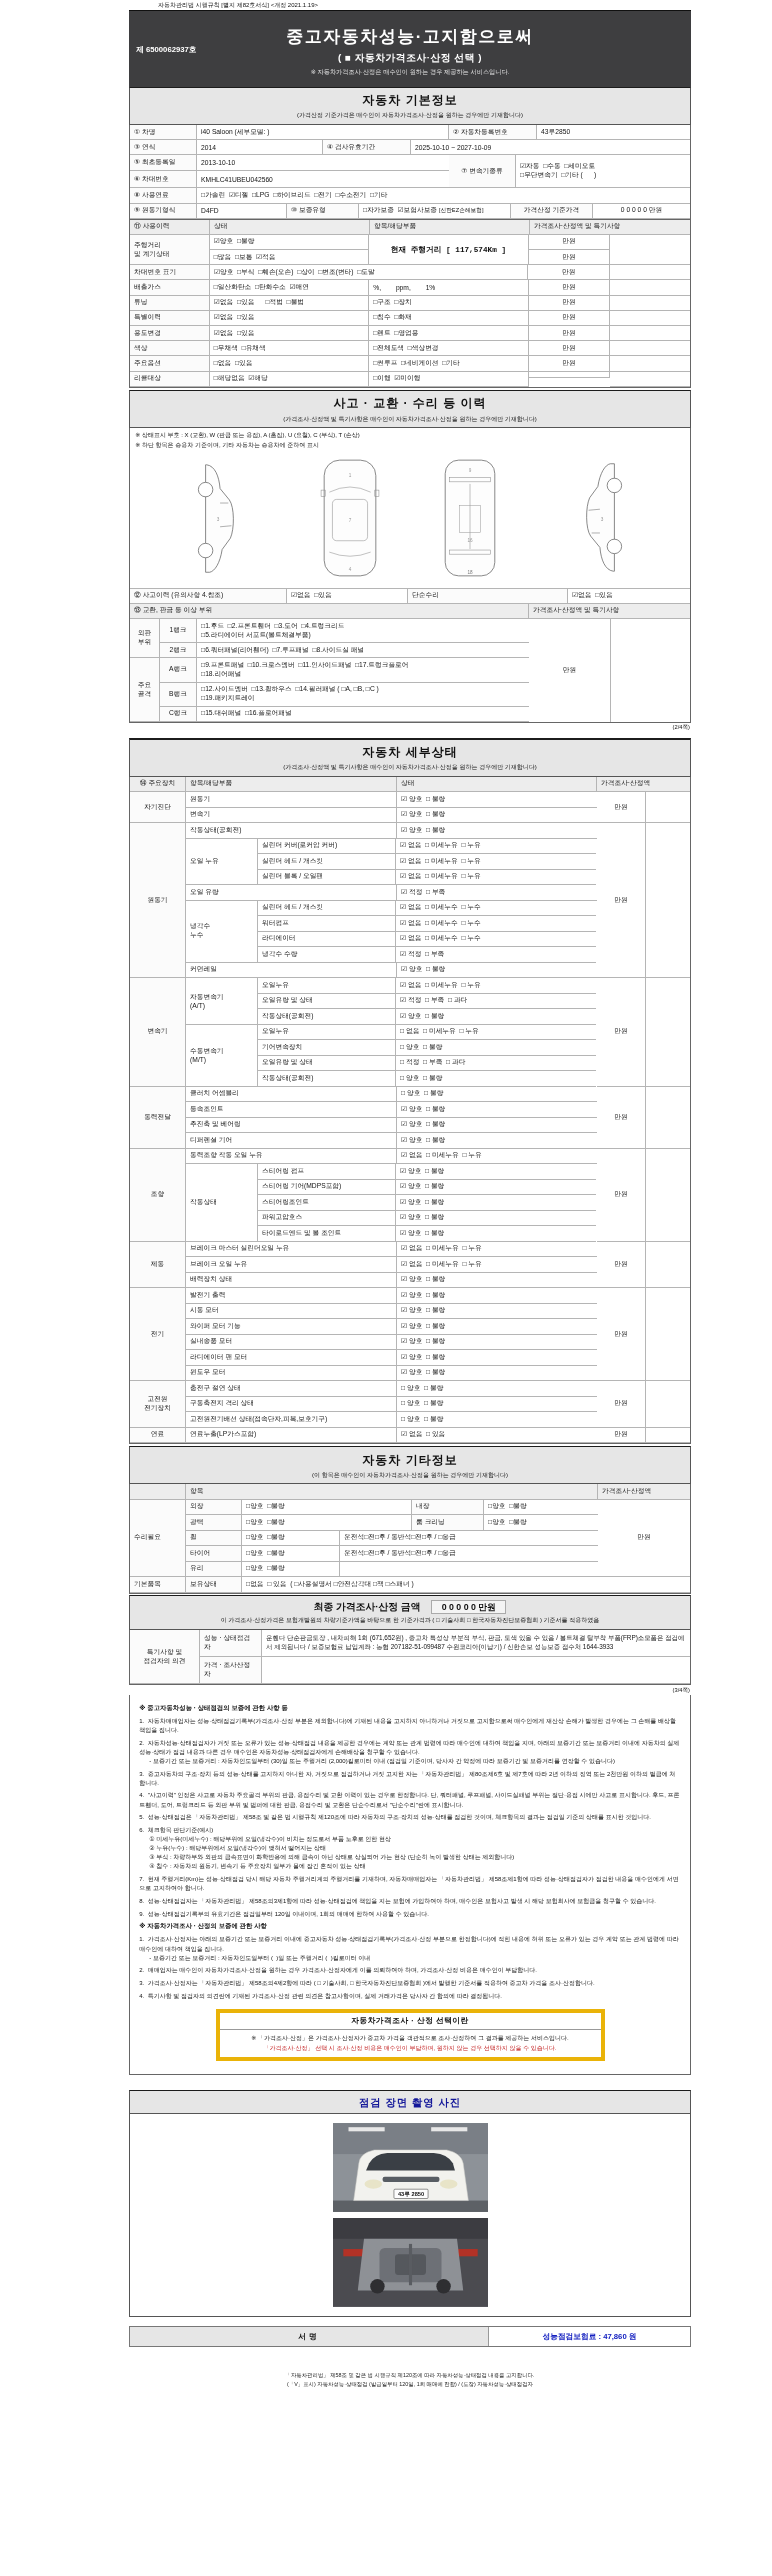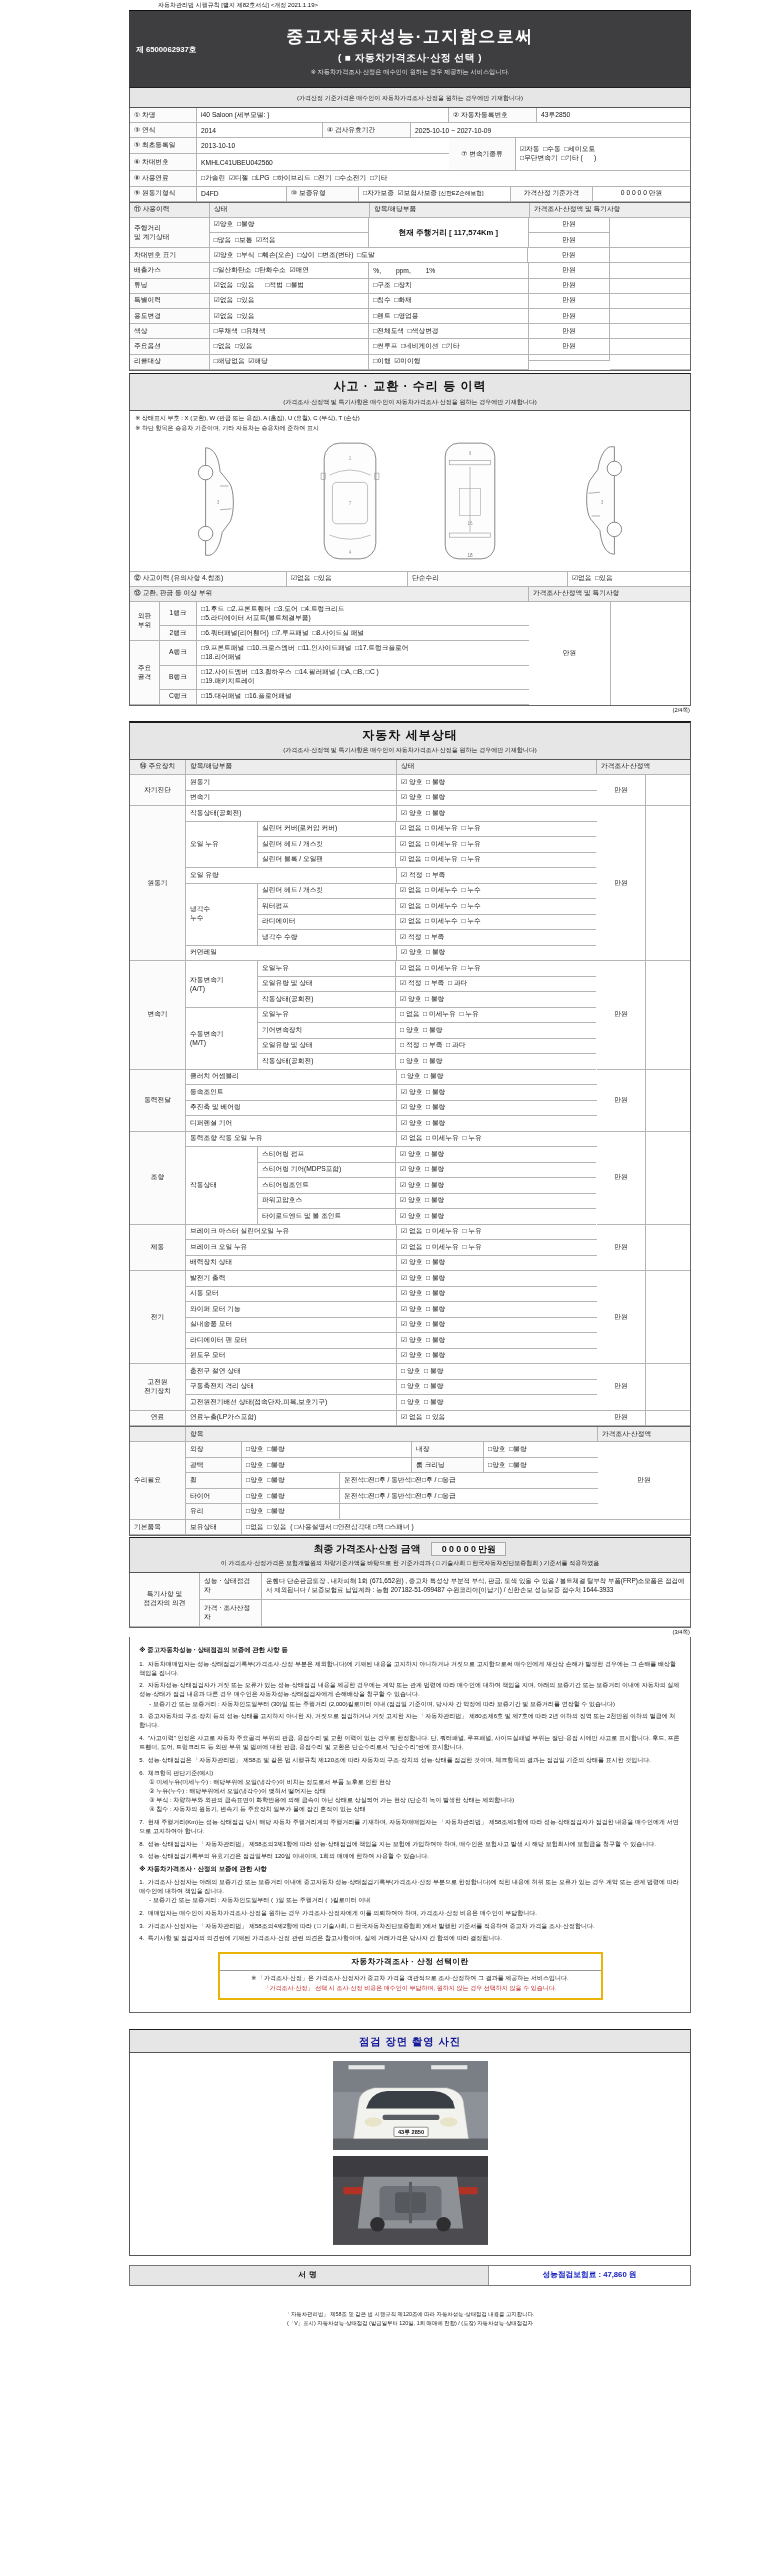--- a/index.html
+++ b/index.html
@@ -42,21 +42,21 @@
   .d-dev{width:56px;justify-content:center;text-align:center;white-space:pre-wrap;}
   .d-blklab{width:72px;}
   .d-sub{width:138px;}
   .d-full{width:211px;}
   .d-st{width:200px;}
   .d-pr{width:49px;justify-content:center;}
   
   .notice-body{border:0.5px solid #666;border-top:none;padding:7.2px 9.3px 5.2px;}
   .np{font-size:6px;line-height:1.52;margin:0 0 3.6px 0;white-space:pre-wrap;}
   .nh{font-size:6.4px;font-weight:bold;margin:2.1px 0 4.1px 0;}
-  .selbox{width:381px;margin:8.2px auto 7.2px;border:2px solid #eab308;padding:0 0 4.1px;}
+  .selbox{width:381px;margin:8.2px auto 7.2px;border:4px solid #eab308;padding:0 0 4.1px;}
   .selbox .bt{text-align:center;font-weight:bold;font-size:7.7px;padding:3.1px 0;border-bottom:0.5px solid #999;margin-bottom:3.1px;letter-spacing:0.5px;}
   .selbox .bl{font-size:6px;text-align:center;padding:0.5px 6.2px;}
   .red{color:#c01818;}
   .photos{display:flex;flex-direction:column;align-items:center;gap:6.2px;padding:8.2px 0 9.3px;border:0.5px solid #555;border-top:none;}
   .sigrow{display:flex;border:0.5px solid #777;margin-top:9.3px;height:18.5px;}
   .sig-l{flex:1;background:#e6e6e6;display:flex;align-items:center;justify-content:center;font-size:7.7px;font-weight:bold;letter-spacing:3.1px;border-right:0.5px solid #999;}
   .sig-r{width:201px;display:flex;align-items:center;justify-content:center;font-size:7.7px;font-weight:bold;color:#1420c0;}
   .footer{margin-top:24px;text-align:center;font-size:5.4px;line-height:1.7;color:#222;}
   .bignum{font-size:7.7px;font-weight:bold;}
 </style>
@@ -68,20 +68,21 @@
 <div class="page">
 
   <div class="band">
     <div class="docno">제 6500062937호</div>
     <div class="title">중고자동차성능·고지함으로써</div>
     <div class="subtitle">( ■ 자동차가격조사·산정 선택 )</div>
     <div class="subnote">※ 자동차가격조사·산정은 매수인이 원하는 경우 제공하는 서비스입니다.</div>
   </div>
 
   <div class="shead">
+    <div class="t">자동차 기본정보</div>
     <div class="n">(가격산정 기준가격은 매수인이 자동차가격조사·산정을 원하는 경우에만 기재합니다)</div>
   </div>
   <div class="tbl">
     <div class="row">
       <div class="cell lab" style="width:67px">① 차명</div>
       <div class="cell" style="width:252px">i40 Saloon (세부모델: )</div>
       <div class="cell lab" style="width:88px">② 자동차등록번호</div>
       <div class="cell" style="flex:1">43루2850</div>
     </div>
     <div class="row">
@@ -129,21 +130,21 @@
       <div class="cell hdr" style="flex:1">가격조사·산정액 및 특기사항</div>
     </div>
     <div id="condition-body">
         <div class="row">
           <div class="cell lab c-lab ck">주행거리
 및 계기상태</div>
           <div class="c-st">
             <div class="cell ck" style="border-right: 0.5px solid rgb(181, 181, 181); min-height: 15px;">☑양호  □불량</div>
             <div class="cell ck" style="border-right: 0.5px solid rgb(181, 181, 181); min-height: 15px;">□많음  □보통  ☑적음</div>
           </div>
-          <div class="cell c-it bignum ck" style="justify-content: center;">현재 주행거리 [ 117,574Km ]</div>
+          <div class="cell c-it bignum ck" style="justify-content: center; font-family: Liberation Mono, monospace;">현재 주행거리 [ 117,574Km ]</div>
           <div class="c-pr">
             <div class="cell center" style="border-right: 0.5px solid rgb(181, 181, 181); min-height: 15px; justify-content: center;">만원</div>
             <div class="cell center" style="border-right: 0.5px solid rgb(181, 181, 181); min-height: 15px; justify-content: center;">만원</div>
           </div>
           <div class="cell c-sp"></div>
         </div>
         <div class="row">
           <div class="cell lab c-lab ck">차대번호 표기</div>
           <div class="cell ck" style="width: 319px;">☑양호  □부식  □훼손(오손)  □상이  □변조(변타)  □도말</div>
           <div class="c-pr">
@@ -603,20 +604,24 @@
               <div class="cell d-full ck" style="min-height: 15.5px;">연료누출(LP가스포함)</div>
               <div class="cell d-st ck" style="min-height: 15.5px;">☑ 없음  □ 있음</div>
             </div>
           </div>
           <div class="cell d-pr center">만원</div>
           <div class="cell" style="flex: 1 1 0%;"></div>
         </div>
       </div>
   </div>
 
+  <div class="shead" style="margin-top:2.1px">
+    <div class="t">자동차 기타정보</div>
+    <div class="n">(이 항목은 매수인이 자동차가격조사·산정을 원하는 경우에만 기재합니다)</div>
+  </div>
   <div class="tbl">
     <div class="row hdr">
       <div class="cell hdr" style="width:56px"></div>
       <div class="cell hdr" style="width:412px">항목</div>
       <div class="cell hdr" style="flex:1">가격조사·산정액</div>
     </div>
     <div id="misc-body">
         <div class="row">
           <div class="cell lab ck" style="width: 56px;">수리필요</div>
           <div style="width: 412px;">

